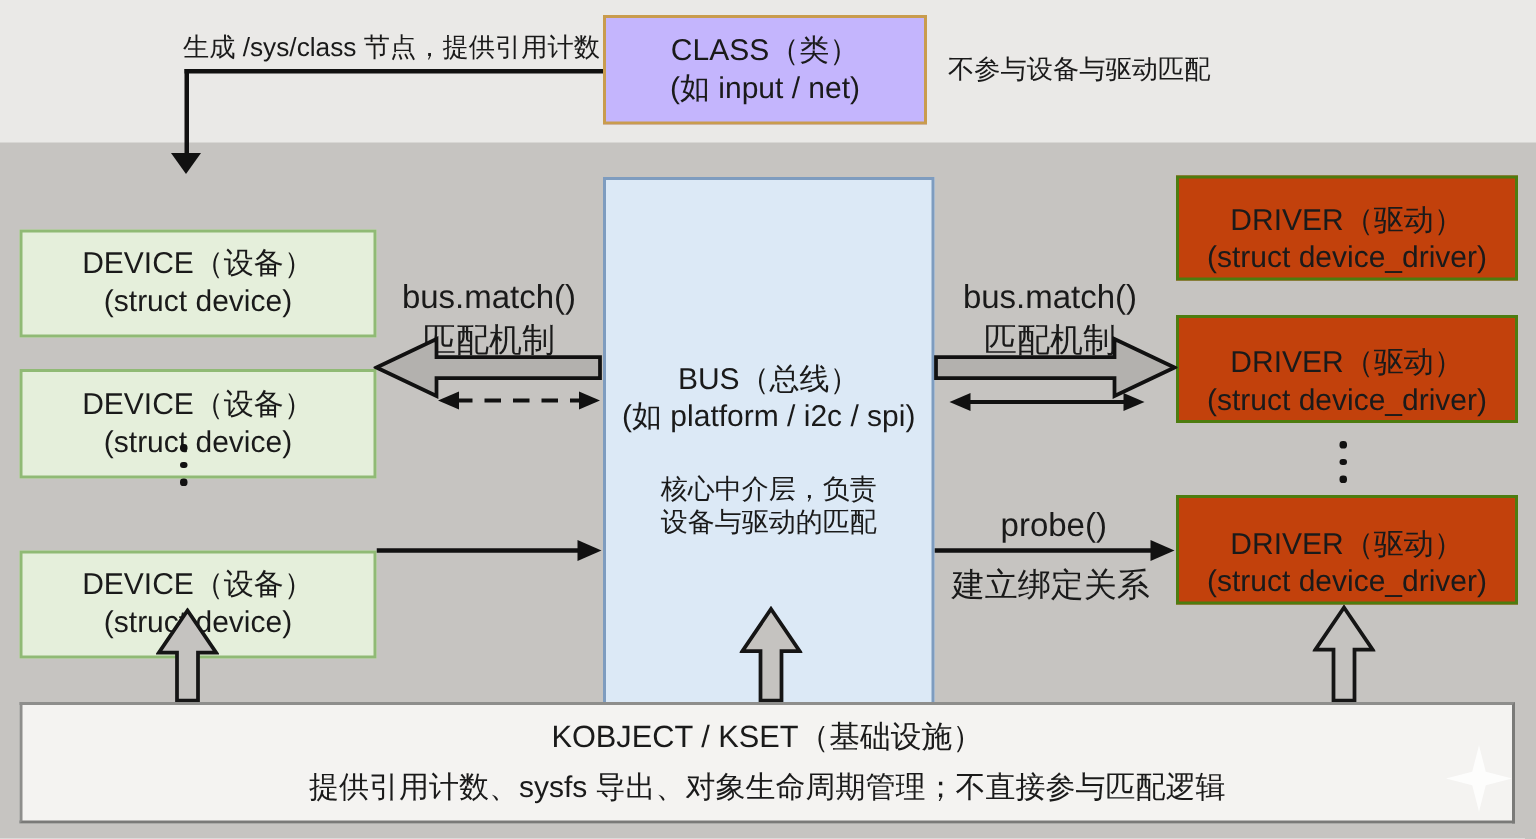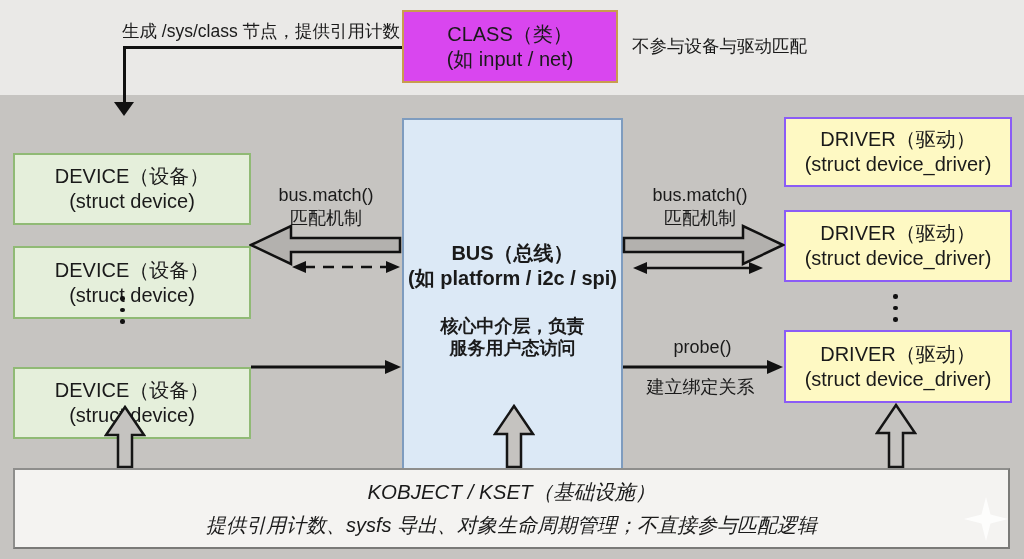--- a/index.html
+++ b/index.html
@@ -4,27 +4,27 @@
 <style>
   html,body{margin:0;padding:0;}
   body{font-family:"Liberation Sans","DejaVu Sans",sans-serif;color:#1a1a1a;}
   #stage{position:relative;width:1024px;height:559px;background:#c6c4c1;overflow:hidden;}
   .topstrip{position:absolute;left:0;top:0;width:1024px;height:95px;background:#eae9e7;}
   .abs{position:absolute;}
   .box{position:absolute;display:flex;flex-direction:column;align-items:center;justify-content:center;
        text-align:center;box-sizing:border-box;line-height:1.25;}
   .box .t1{font-size:20px;}
   .box .t2{font-size:20px;}
-  .class-box{background:#d946ef;border:2.5px solid #c99c4e;justify-content:center;}
+  .class-box{background:#c4b5fd;border:2.5px solid #c99c4e;justify-content:center;}
   .device-box{background:#e5efdb;border:2px solid #90ba75;margin-top:36px;}
   .bus-box{background:#dce9f6;border:2px solid #7e9cbf;}
-  .driver-box{background:#fef9c3;border:2px solid #8b5cf6;}
-  .kobj-box{background:#f4f3f1;border:2px solid #8e8e8c;border-right-color:#7a7a78;border-bottom-color:#7a7a78;font-style:italic;}
+  .driver-box{background:#c2410c;border:2px solid #4d7c0f;justify-content:flex-end;}
+  .kobj-box{background:#f4f3f1;border:2px solid #8e8e8c;border-right-color:#7a7a78;border-bottom-color:#7a7a78;}
   .note{position:absolute;font-size:17.5px;white-space:nowrap;}
-  .lbl{position:absolute;font-size:18px;text-align:center;line-height:1.3;white-space:nowrap;}
+  .lbl{position:absolute;font-size:22px;text-align:center;line-height:1.3;white-space:nowrap;}
   .dots{position:absolute;display:flex;flex-direction:column;align-items:center;gap:7px;}
   .dots span{width:4.5px;height:4.5px;border-radius:50%;background:#111;display:block;}
   .hline{position:absolute;background:#111;}
   .vline{position:absolute;background:#111;}
   .tri-down{position:absolute;width:0;height:0;border-left:10px solid transparent;
             border-right:10px solid transparent;border-top:14px solid #111;}
   svg{display:block;}
 </style>
 </head>
 <body>
@@ -57,26 +57,26 @@
   <div class="dots" style="left:120px;top:296px;">
     <span></span>
       <span></span>
       <span></span>
   </div>
   <div class="box device-box" style="left:13px;top:331px;width:238px;height:72px;">
     <div class="t1">DEVICE（设备）</div>
     <div class="t2">(struct device)</div>
   </div>
 
-  <div class="box bus-box" style="left:402px;top:118px;width:221px;height:364px;font-weight:bold;">
+  <div class="box bus-box" style="left:402px;top:118px;width:221px;height:364px;">
     <div class="t1">BUS（总线）</div>
     <div class="t2">(如 platform / i2c / spi)</div>
     <div style="height:24px;"></div>
     <div class="t2" style="font-size:18px;">核心中介层，负责</div>
-    <div class="t2" style="font-size:18px;">服务用户态访问</div>
+    <div class="t2" style="font-size:18px;">设备与驱动的匹配</div>
   </div>
 
   <div class="box driver-box" style="left:784px;top:117px;width:228px;height:70px;">
     <div class="t1">DRIVER（驱动）</div>
     <div class="t2">(struct device_driver)</div>
   </div>
   <div class="box driver-box" style="left:784px;top:210px;width:228px;height:72px;">
     <div class="t1">DRIVER（驱动）</div>
     <div class="t2">(struct device_driver)</div>
   </div>

